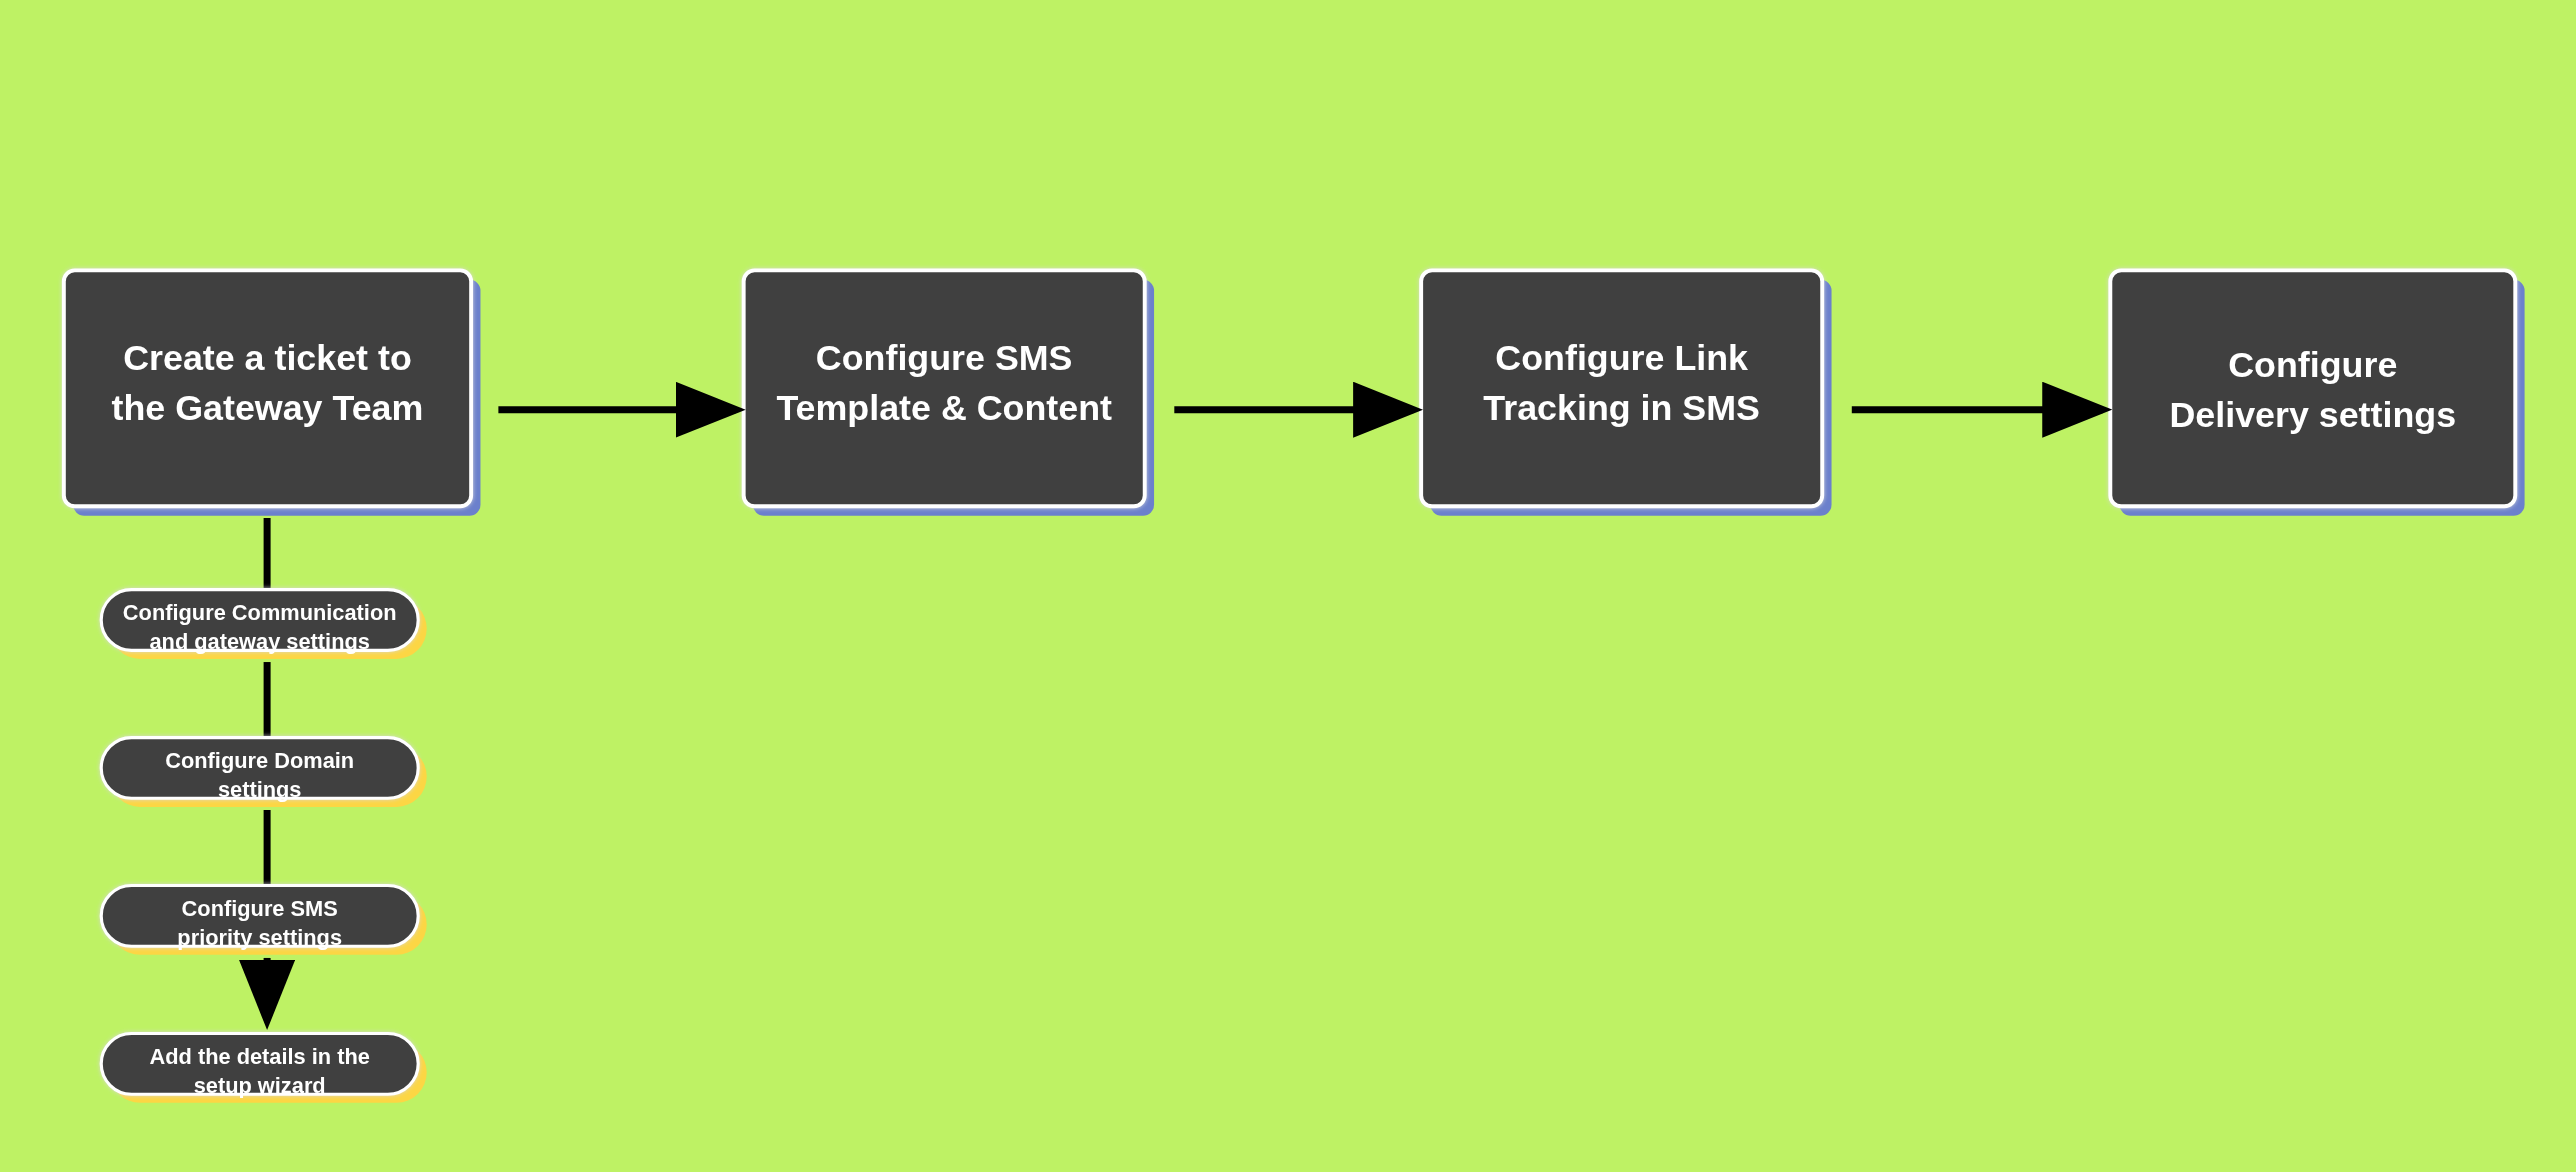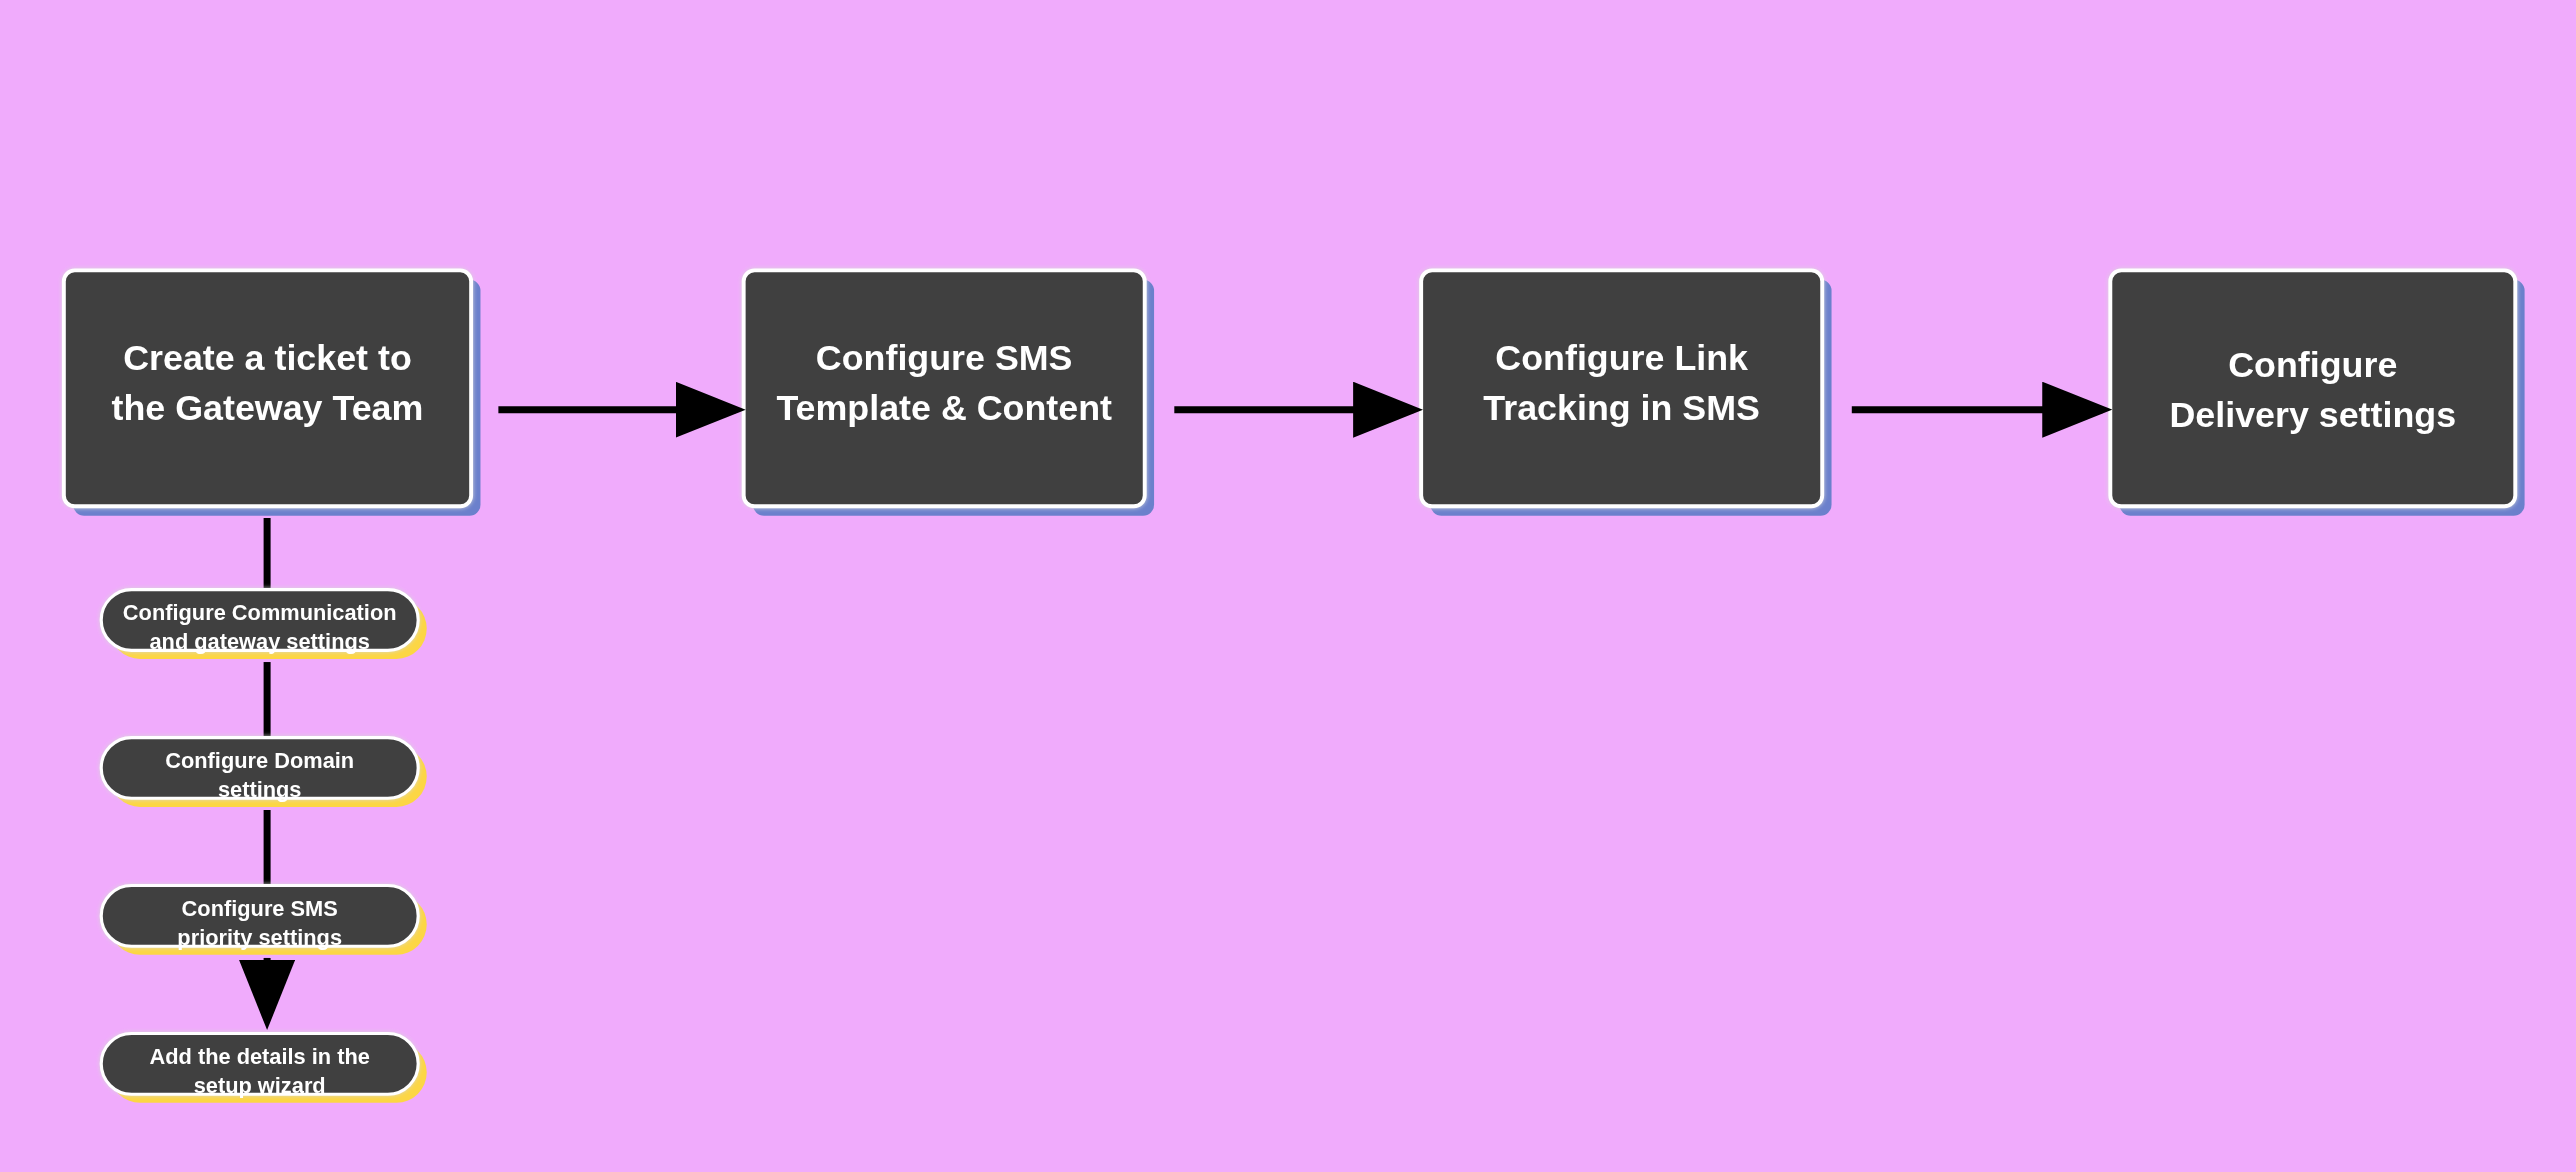--- a/index.html
+++ b/index.html
@@ -10,21 +10,21 @@
   body {
     width: 2576px;
     height: 1173px;
     font-family: "Liberation Sans", sans-serif;
     overflow: hidden;
   }
   #diagram-root {
     position: relative;
     width: 2576px;
     height: 1173px;
-    background: #f0abfc;
+    background: #bef264;
   }
   svg.flow-canvas {
     position: absolute;
     top: 0;
     left: 0;
     width: 2576px;
     height: 1173px;
     display: block;
   }
   .node-label {

